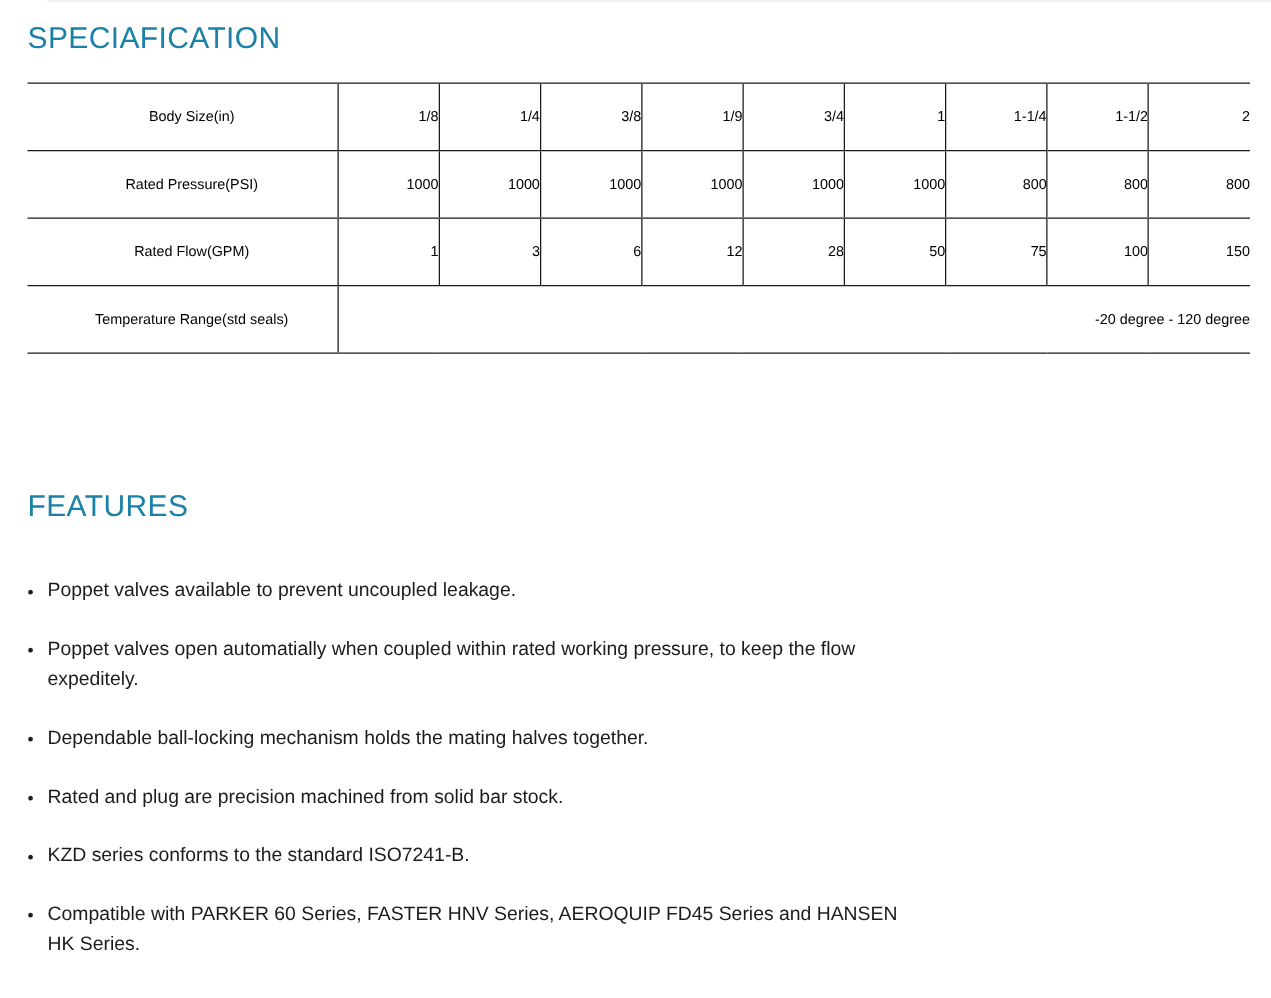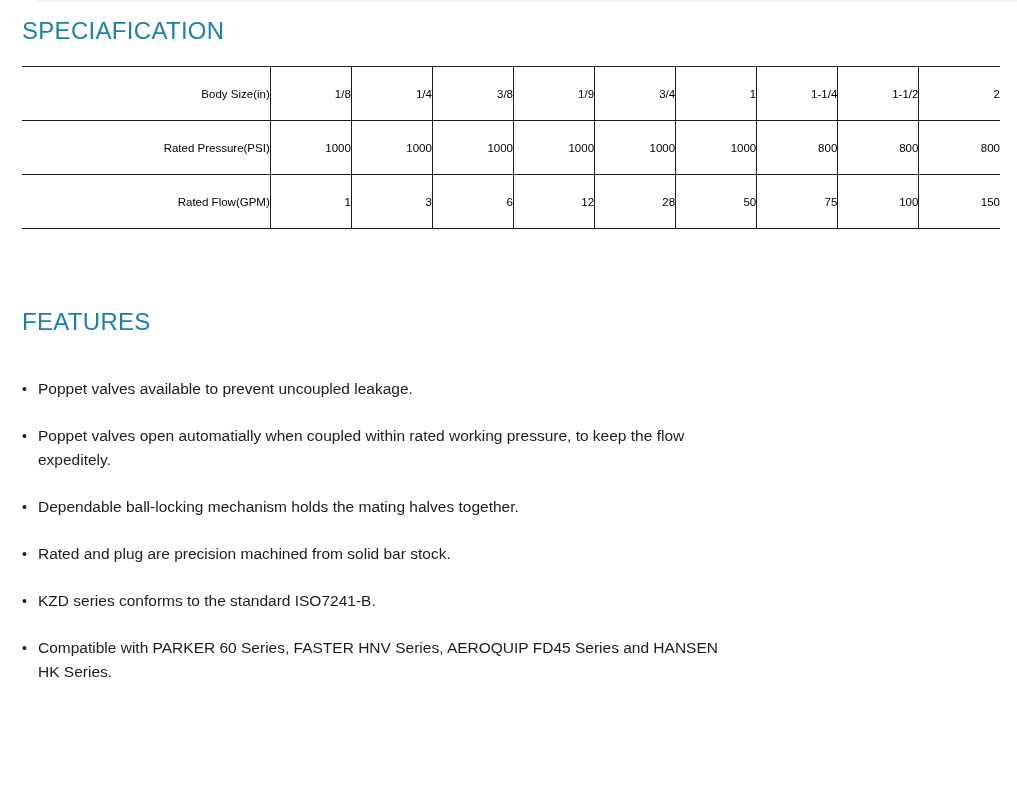--- a/index.html
+++ b/index.html
@@ -37,24 +37,24 @@
   table.spec-table td {
     border-top: 1px solid #1a1a1a;
     border-bottom: 1px solid #1a1a1a;
     height: 54px;
     font-size: 11.5px;
     color: #000;
     vertical-align: middle;
     overflow: hidden;
   }
   table.spec-table td + td { border-left: 1px solid #1a1a1a; }
-  td.row-label { text-align: right; padding-left: 15px; }
+  td.row-label { text-align: center; padding-left: 15px; }
   td.cell-value, td.span-value { text-align: right; }
 
-  .heading-features { margin-top: 79px; }
+  .heading-features { margin-top: 109px; }
 
   ul.features-list {
     list-style: none;
     margin-top: 41px;
   }
   ul.features-list li {
     display: flex;
     align-items: flex-start;
     margin-bottom: 23px;
     font-size: 15.5px;
@@ -124,20 +124,24 @@
         <td class="cell-value">1</td>
         <td class="cell-value">3</td>
         <td class="cell-value">6</td>
         <td class="cell-value">12</td>
         <td class="cell-value">28</td>
         <td class="cell-value">50</td>
         <td class="cell-value">75</td>
         <td class="cell-value">100</td>
         <td class="cell-value">150</td>
       </tr>
+      <tr>
+        <td class="row-label">Temperature Range(std seals)</td>
+        <td class="span-value" colspan="9">-20 degree - 120 degree</td>
+      </tr>
     </tbody>
   </table>
 
   <h1 class="section-heading heading-features">FEATURES</h1>
 
   <ul class="features-list">
     <li>
       <span class="bullet">•</span>
       <span class="feature-text">Poppet valves available to prevent uncoupled leakage.</span>
     </li>

